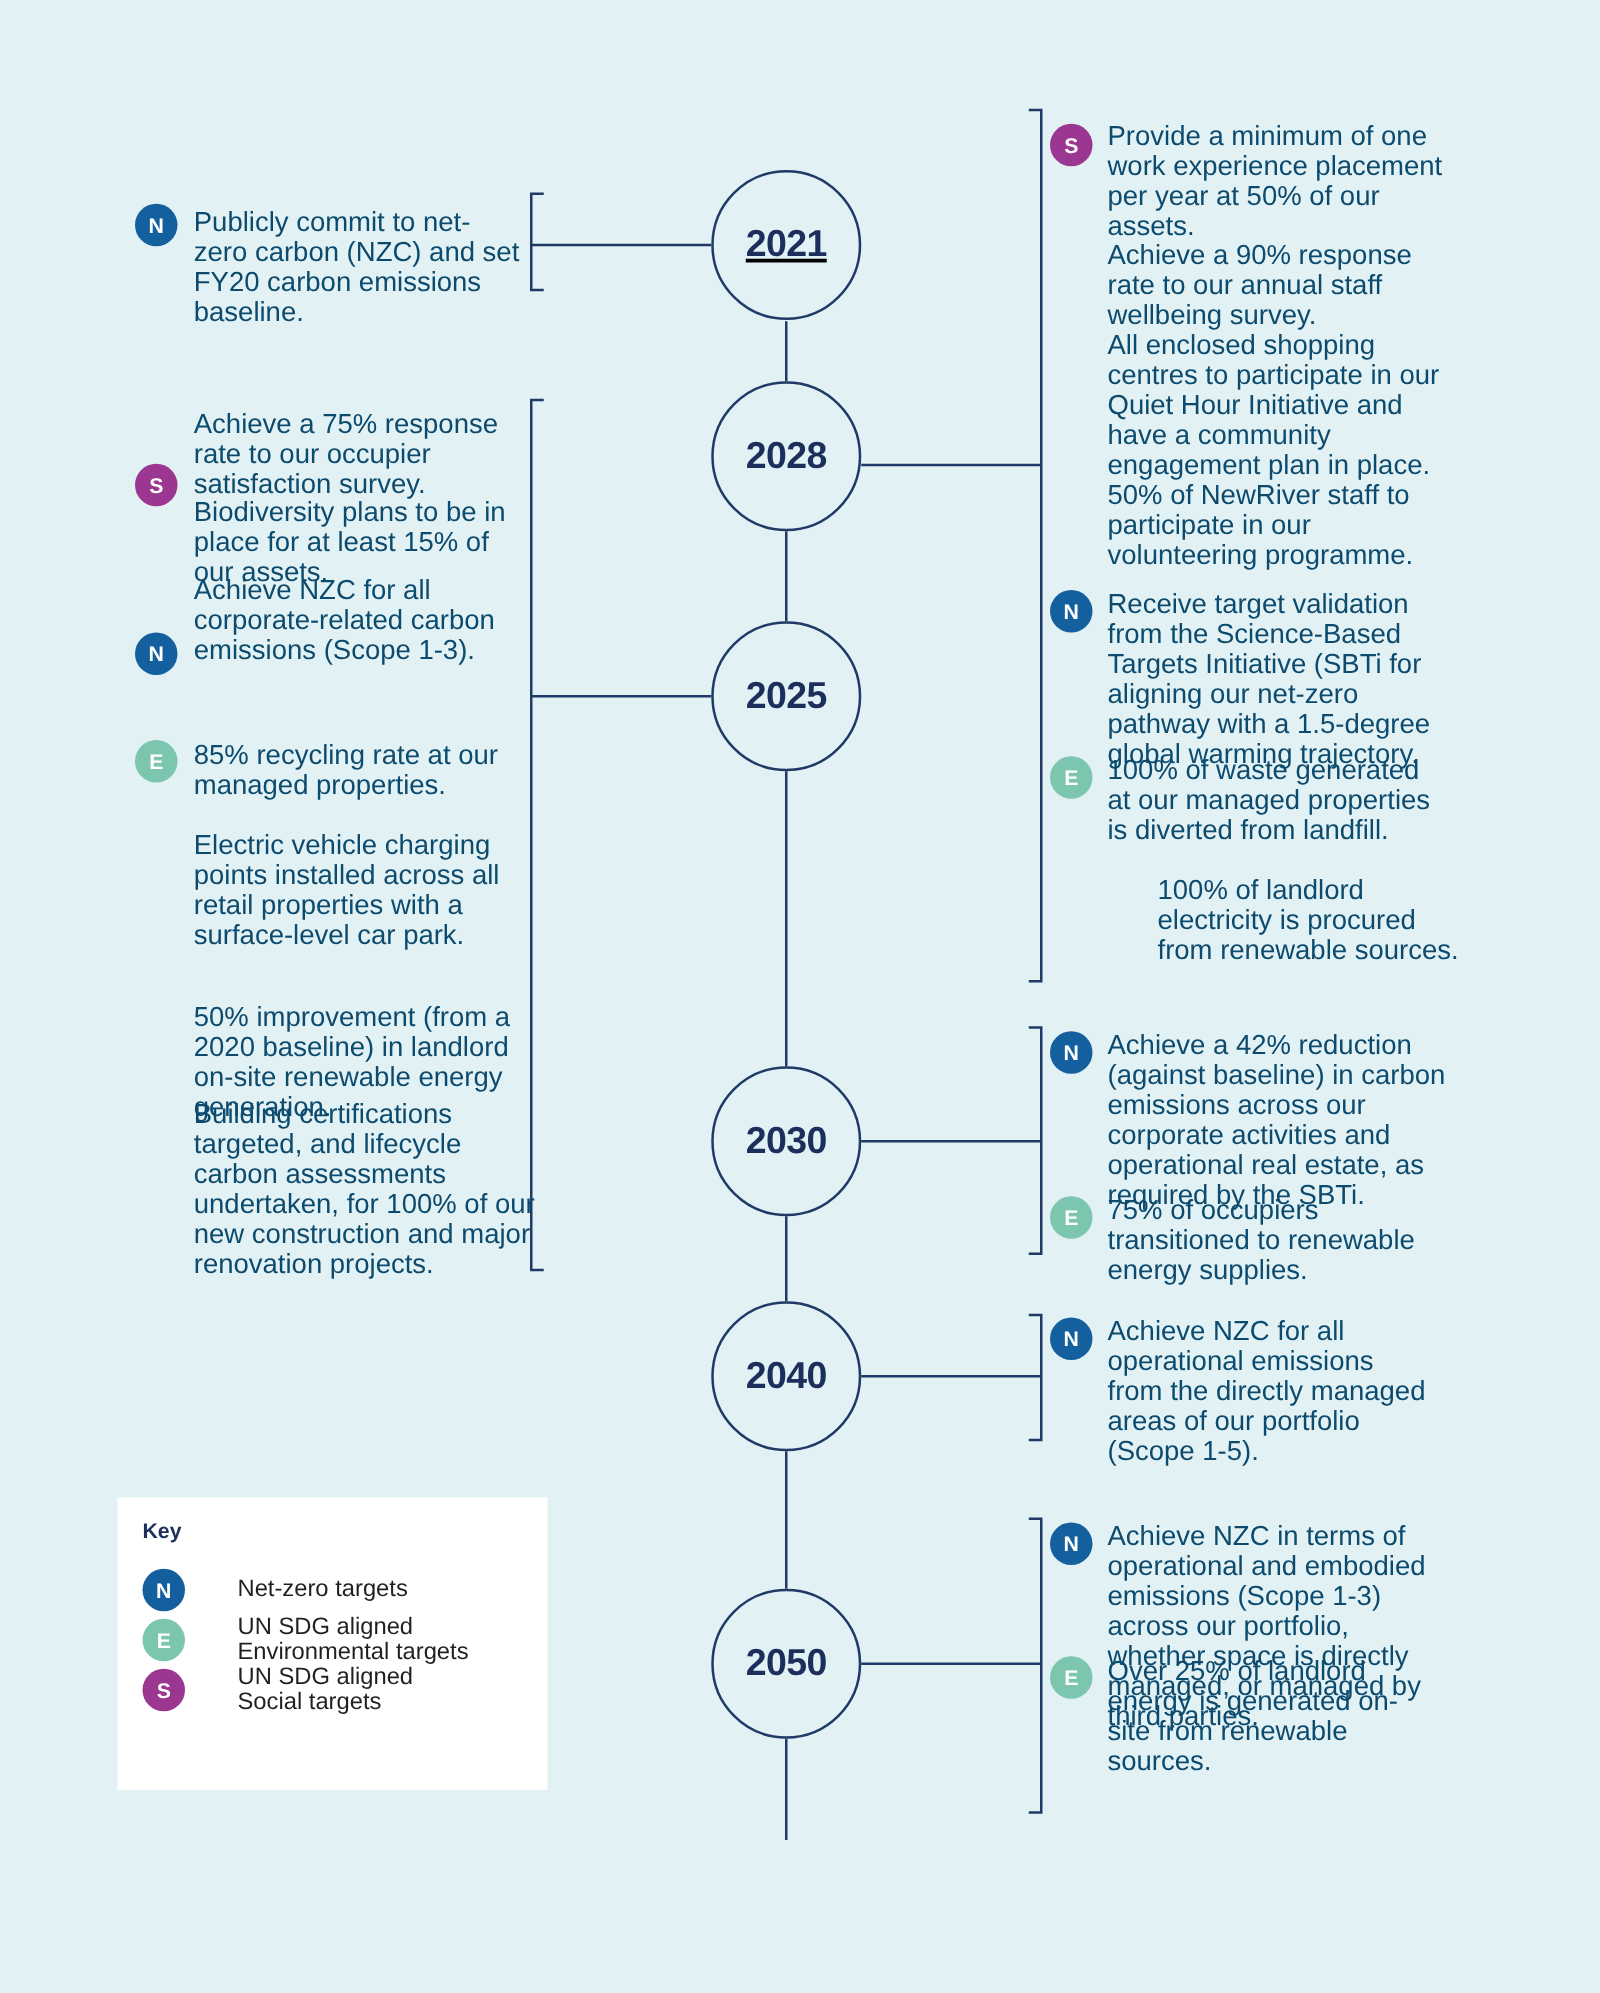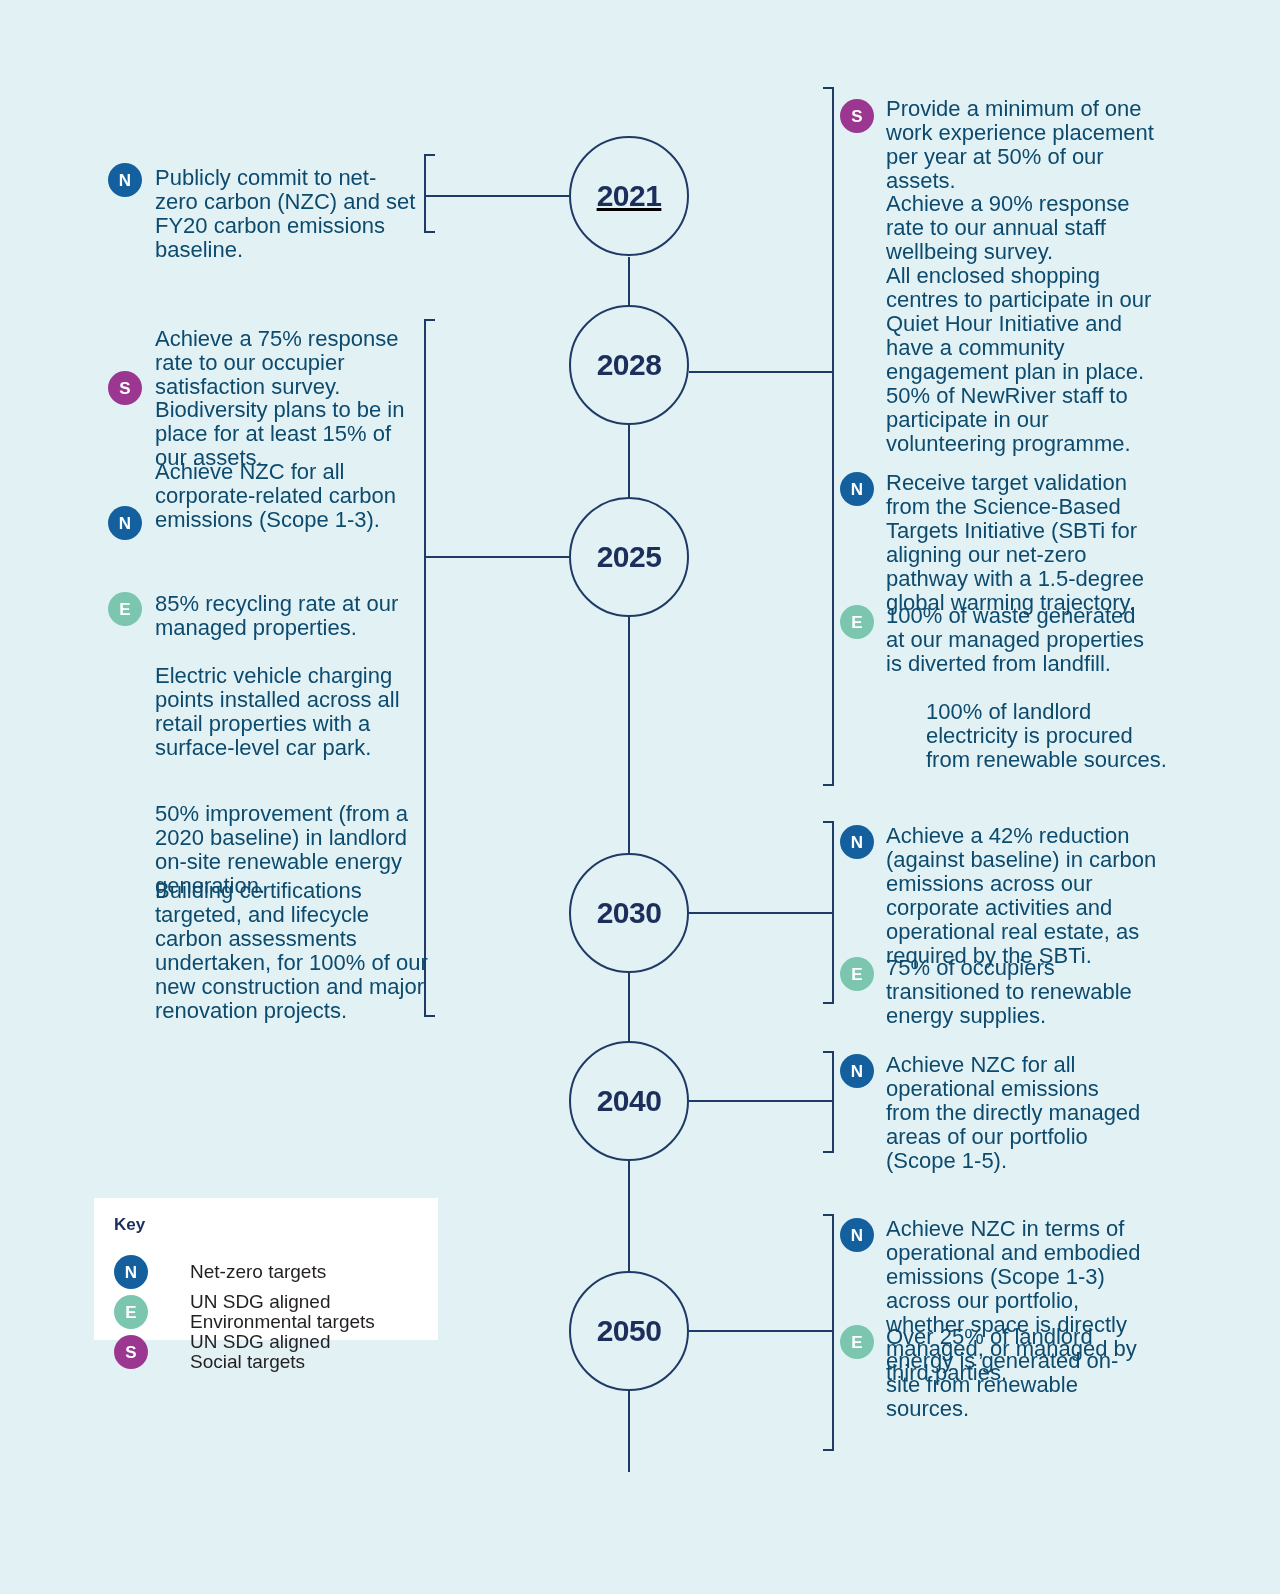--- a/index.html
+++ b/index.html
@@ -58,21 +58,21 @@
     position: absolute;
     font-size: 22px;
     line-height: 24px;
     color: #0c4a6e;
   }
   .para.right { text-align: left; }
   
   #key-box {
     position: absolute;
     left: 94px; top: 1198px;
-    width: 344px; height: 142px;
+    width: 344px; height: 234px;
     background: #ffffff;
   }
   #key-title {
     position: absolute;
     left: 20px; top: 17px;
     font-size: 17px;
     font-weight: bold;
     color: #1c2e5c;
   }
   .key-row { position: absolute; left: 20px; }

